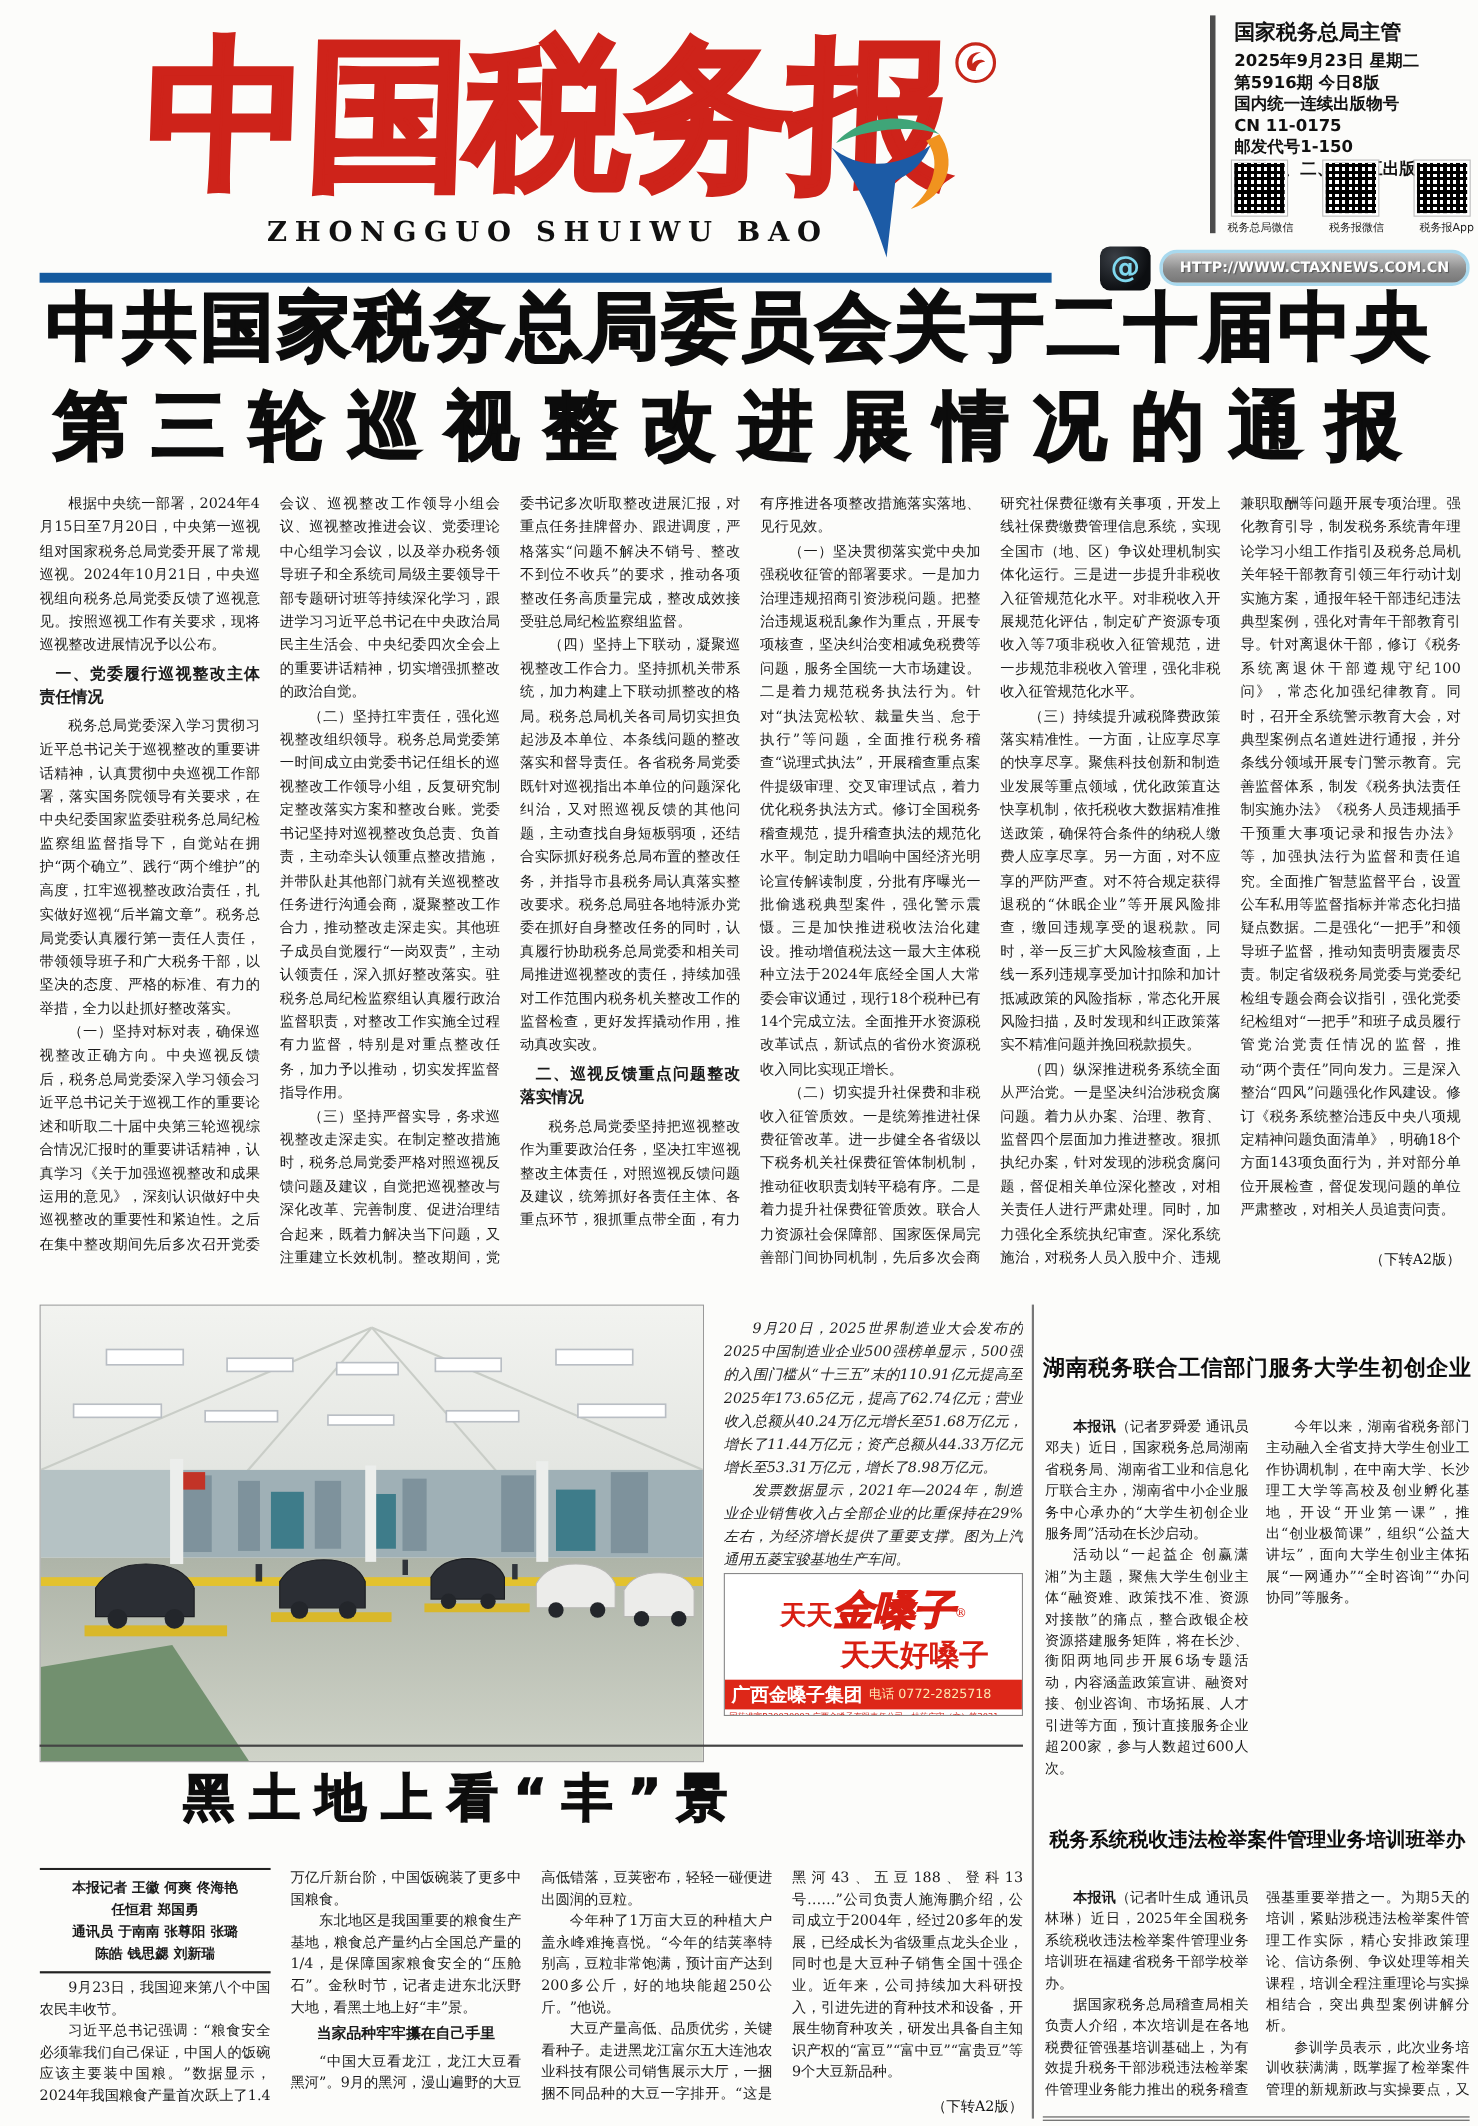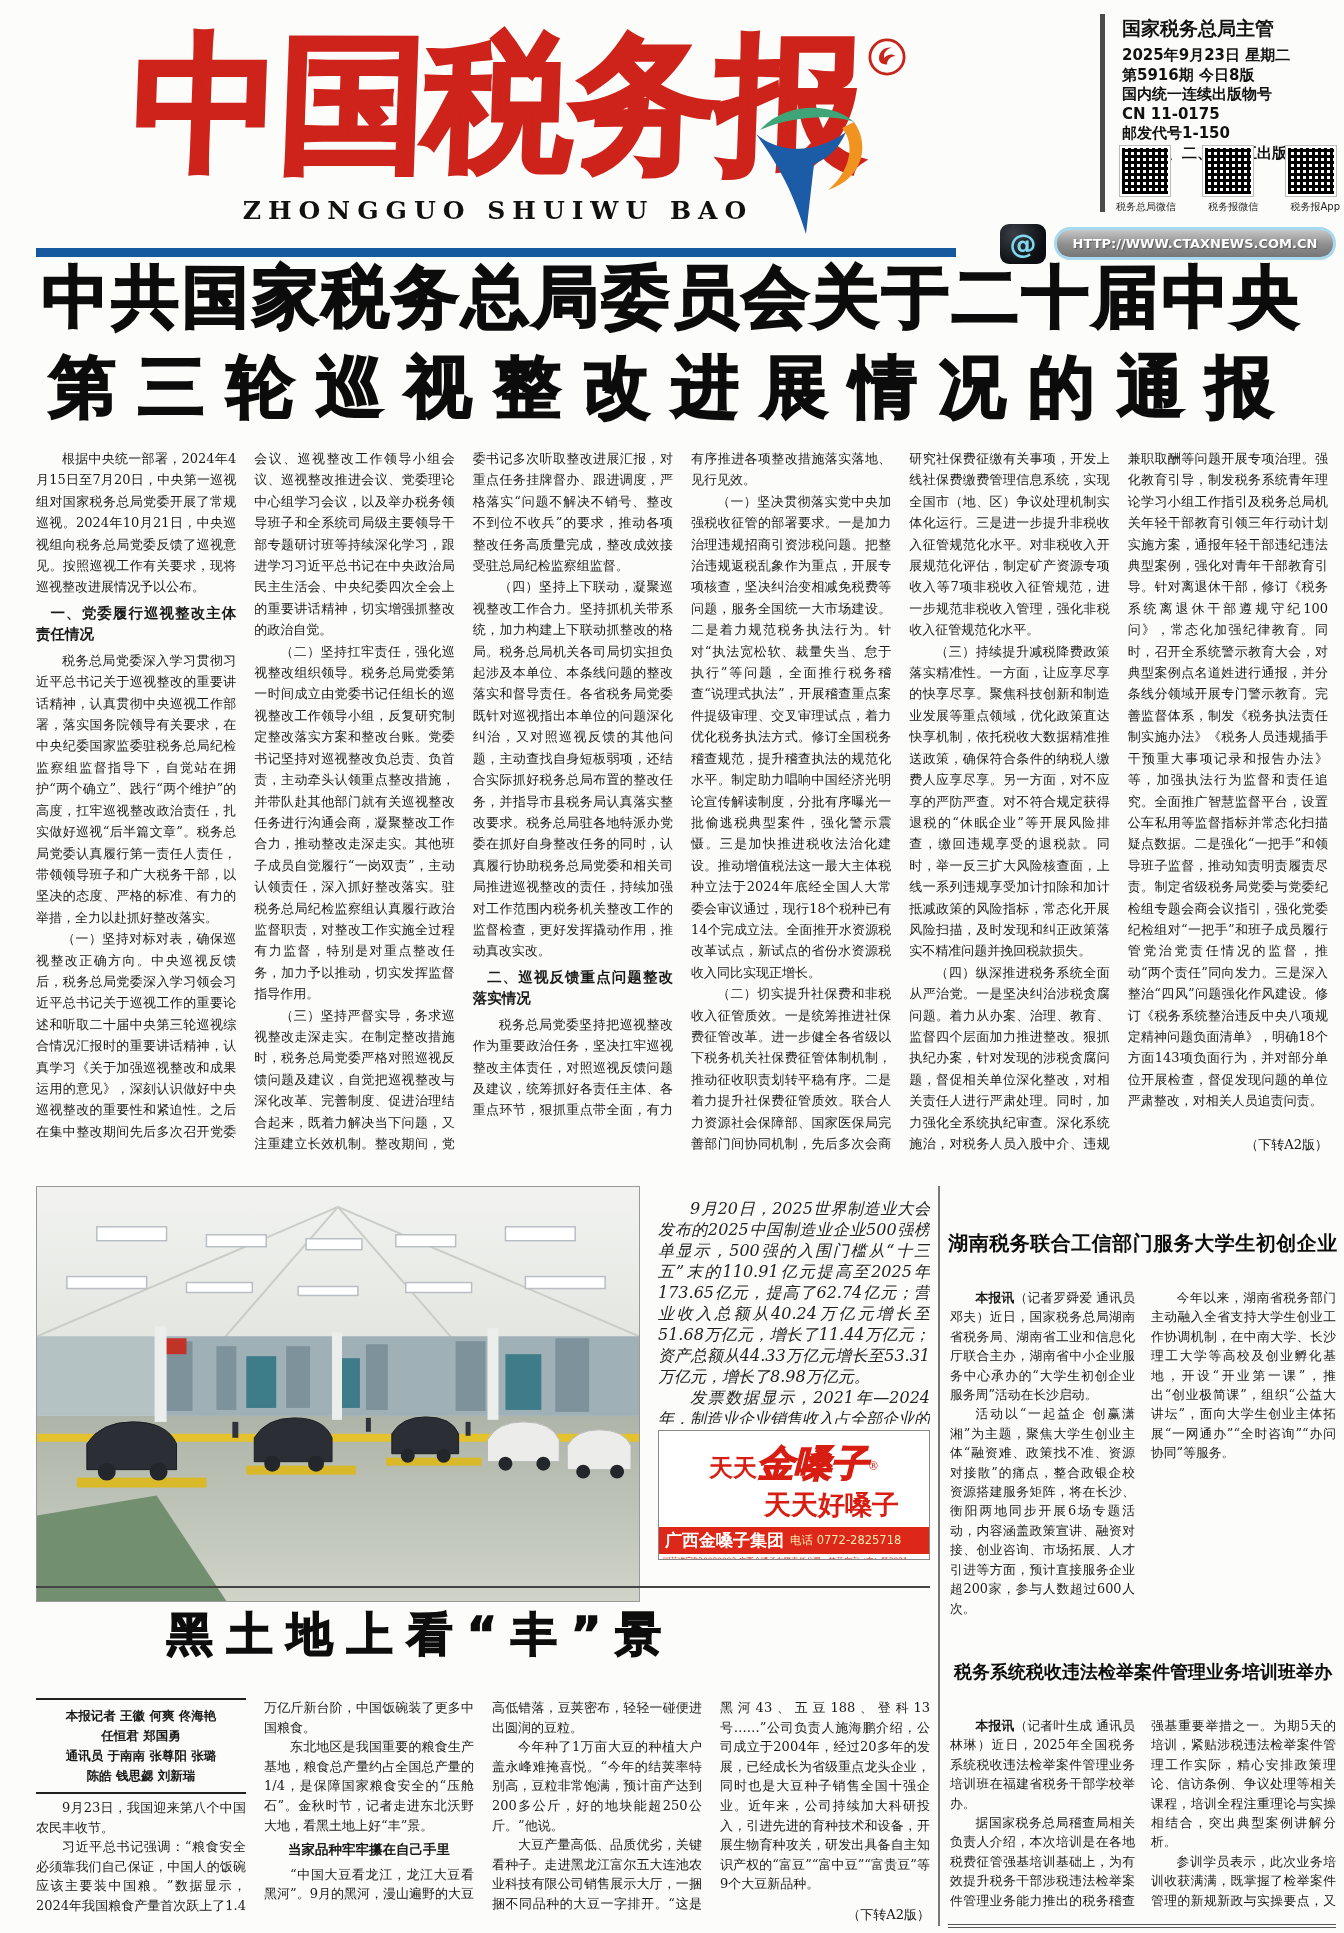--- a/index.html
+++ b/index.html
@@ -56,21 +56,21 @@
     margin:5px 0;font-size:13.5px;}
   .blk.by{font-family:"DejaVu Sans",sans-serif;font-weight:bold;text-align:center;
     font-size:12.5px;line-height:20px;}
   .blk.lead b{font-family:"DejaVu Sans",sans-serif;}
   .cont{font-size:13px;font-family:"DejaVu Serif",serif;color:#111;}
   .lead-cont{left:1128px;top:1136px;width:200px;text-align:right;}
 
   
   .photo{left:36px;top:1186px;width:604px;height:416px;border:1px solid #999;box-sizing:border-box;}
   .caption{left:658px;top:1198px;width:272px;height:226px;overflow:hidden;
-    font-size:16px;line-height:21px;text-align:justify;color:#222;font-style:italic;}
+    font-size:13px;line-height:21px;text-align:justify;color:#222;font-style:italic;}
   .caption .capp{text-indent:2em;margin:0;}
 
   
   .ad{left:658px;top:1430px;width:272px;height:130px;border:1px solid #888;box-sizing:border-box;
      background:#fff;overflow:hidden;}
   .ad-l1{margin-top:8px;text-align:center;color:#d81e12;white-space:nowrap;}
   .ad-l1 .small{font-size:24px;font-weight:bold;font-family:"DejaVu Sans",sans-serif;}
   .ad-l1 .big{font-size:37px;font-weight:900;font-family:"DejaVu Serif",serif;
      -webkit-text-stroke:1.5px #d81e12;font-style:italic;}
   .ad-l1 sup{font-size:11px;}

